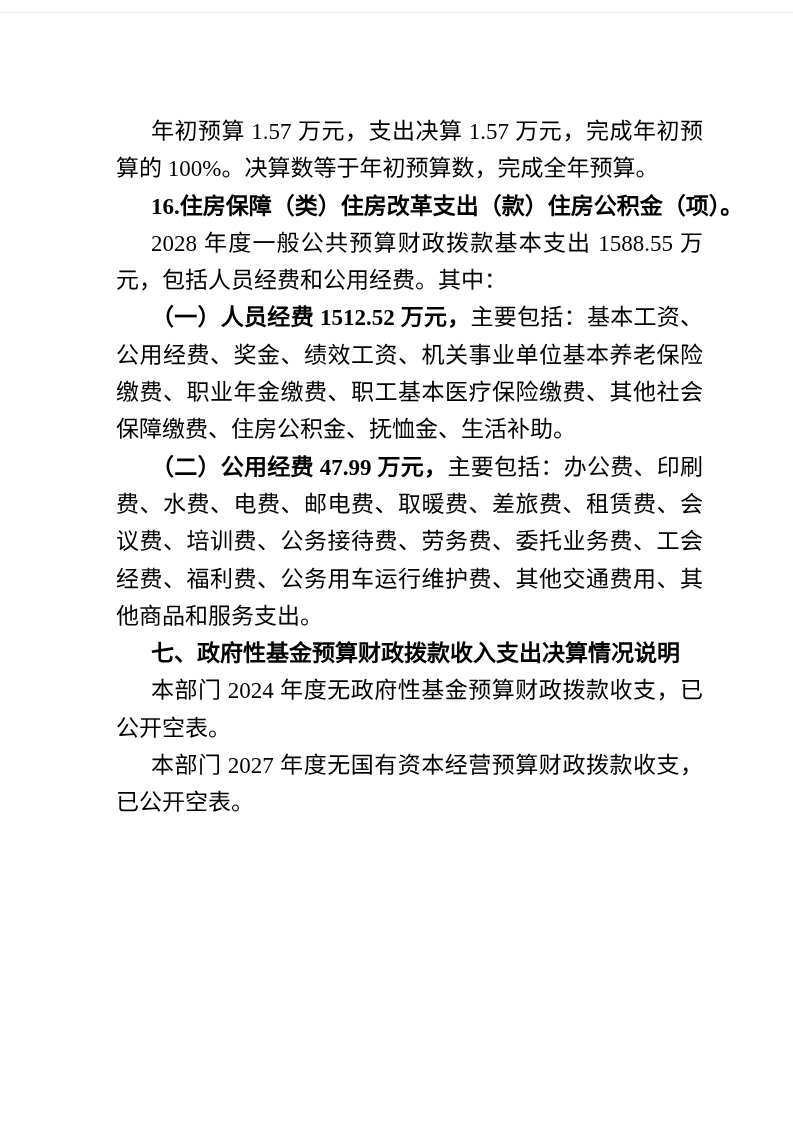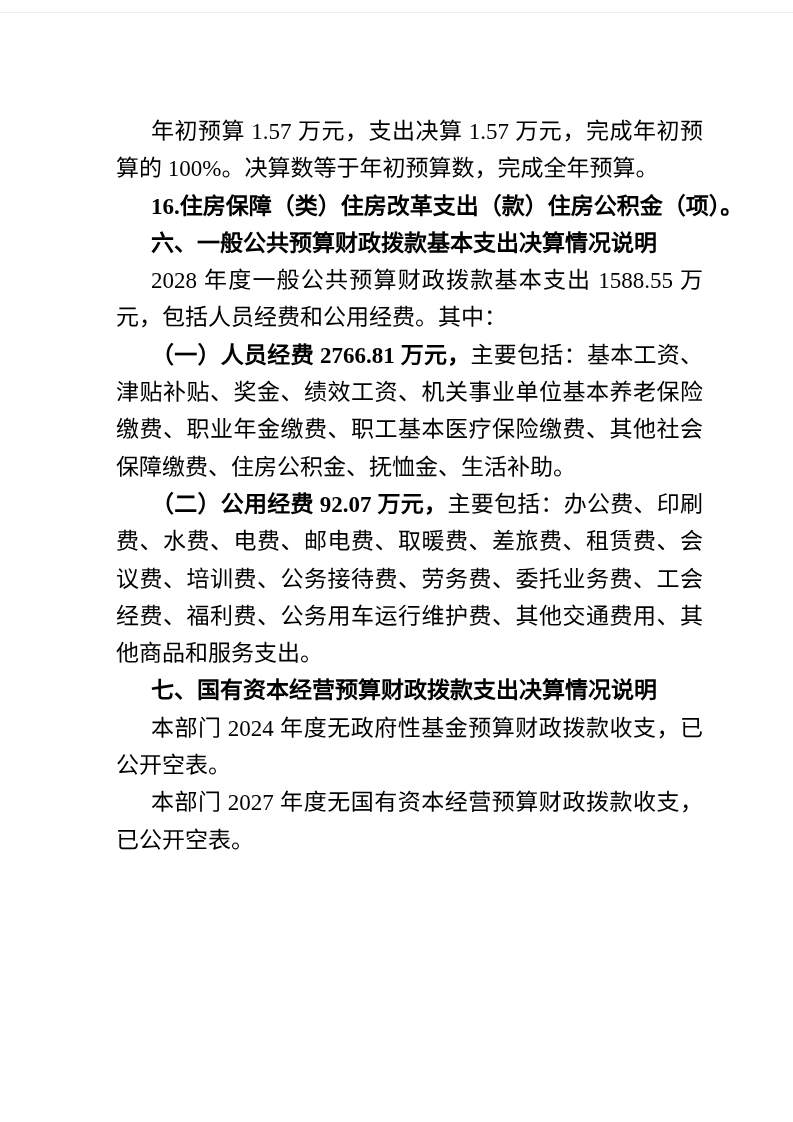--- a/index.html
+++ b/index.html
@@ -42,21 +42,20 @@
   .seg { font-weight: normal; }
   .seg-bold { font-weight: bold; }
 </style>
 </head>
 <body>
 
 <div class="page">
   <div>
       <p class="para"><span class="seg">年初预算 1.57 万元，支出决算 1.57 万元，完成年初预算的 100%。决算数等于年初预算数，完成全年预算。</span></p>
       <p class="para nowrap"><span class="seg seg-bold">16.住房保障（类）住房改革支出（款）住房公积金（项）。</span></p>
-      <p class="para heading"><span class="seg seg-bold">六、一般公共预算财政拨款基本支出决算情况说明</span></p>
       <p class="para"><span class="seg">2028 年度一般公共预算财政拨款基本支出 1588.55 万元，包括人员经费和公用经费。其中：</span></p>
-      <p class="para"><span class="seg seg-bold">（一）人员经费 2766.81 万元，</span><span class="seg">主要包括：基本工资、津贴补贴、奖金、绩效工资、机关事业单位基本养老保险缴费、职业年金缴费、职工基本医疗保险缴费、其他社会保障缴费、住房公积金、抚恤金、生活补助。</span></p>
-      <p class="para"><span class="seg seg-bold">（二）公用经费 92.07 万元，</span><span class="seg">主要包括：办公费、印刷费、水费、电费、邮电费、取暖费、差旅费、租赁费、会议费、培训费、公务接待费、劳务费、委托业务费、工会经费、福利费、公务用车运行维护费、其他交通费用、其他商品和服务支出。</span></p>
-      <p class="para heading"><span class="seg seg-bold">七、国有资本经营预算财政拨款支出决算情况说明</span></p>
+      <p class="para"><span class="seg seg-bold">（一）人员经费 1512.52 万元，</span><span class="seg">主要包括：基本工资、公用经费、奖金、绩效工资、机关事业单位基本养老保险缴费、职业年金缴费、职工基本医疗保险缴费、其他社会保障缴费、住房公积金、抚恤金、生活补助。</span></p>
+      <p class="para"><span class="seg seg-bold">（二）公用经费 47.99 万元，</span><span class="seg">主要包括：办公费、印刷费、水费、电费、邮电费、取暖费、差旅费、租赁费、会议费、培训费、公务接待费、劳务费、委托业务费、工会经费、福利费、公务用车运行维护费、其他交通费用、其他商品和服务支出。</span></p>
+      <p class="para heading"><span class="seg seg-bold">七、政府性基金预算财政拨款收入支出决算情况说明</span></p>
       <p class="para"><span class="seg">本部门 2024 年度无政府性基金预算财政拨款收支，已公开空表。</span></p>
       <p class="para"><span class="seg">本部门 2027 年度无国有资本经营预算财政拨款收支，已公开空表。</span></p>
     </div>
 </div>
 
 </body></html>

